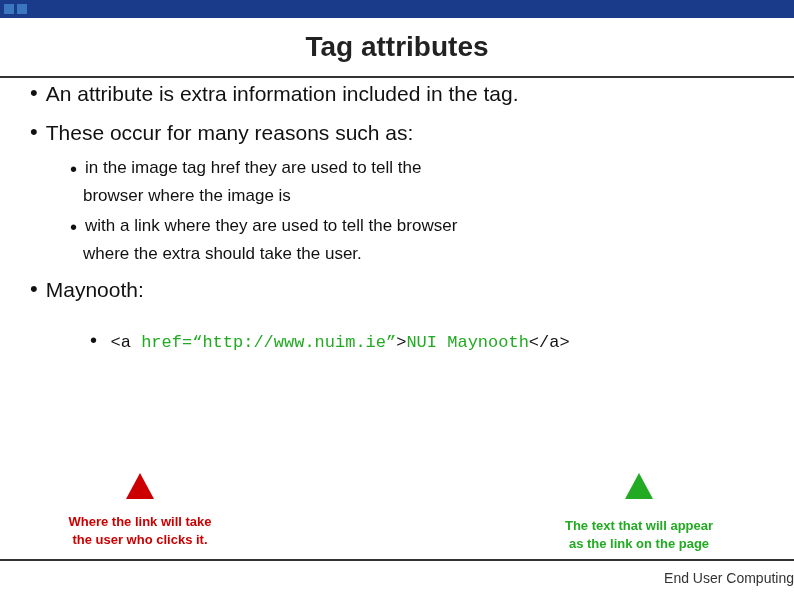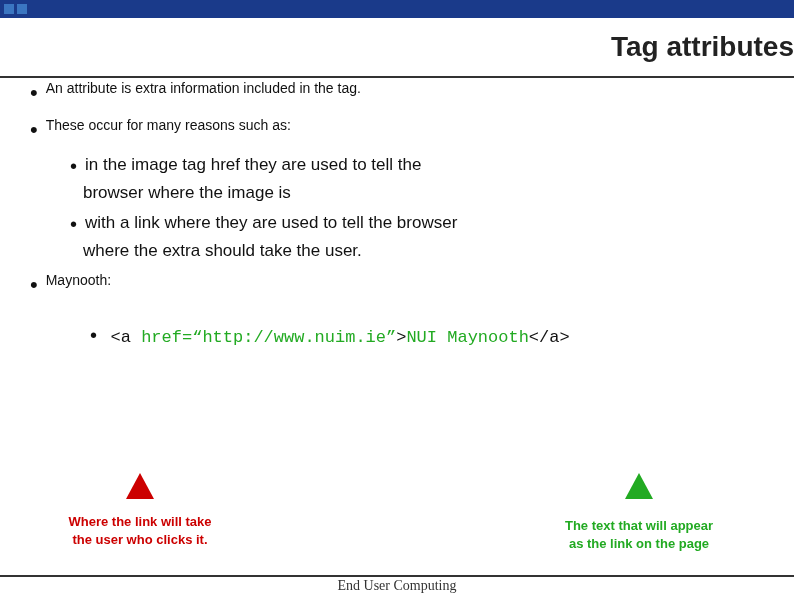--- a/index.html
+++ b/index.html
@@ -44,21 +44,21 @@
 
     
     .title-area {
       position: absolute;
       top: 18px;
       left: 0;
       width: 100%;
       height: 60px;
       display: flex;
       align-items: center;
-      justify-content: flex-end;
+      justify-content: center;
       border-bottom: 2px solid #333;
     }
 
     .title-text {
       font-size: 28px;
       font-weight: bold;
       color: #222;
     }
 
     
@@ -80,21 +80,21 @@
     }
 
     .bullet-dot {
       font-size: 22px;
       margin-right: 8px;
       line-height: 1.4;
       color: #111;
     }
 
     .bullet-text {
-      font-size: 14px;
+      font-size: 21px;
       line-height: 1.55;
     }
 
     .sub-bullet {
       margin-left: 40px;
       margin-bottom: 4px;
     }
 
     .sub-bullet-inner {
       display: flex;
@@ -190,26 +190,25 @@
       text-align: center;
       line-height: 1.4;
     }
 
     
     .footer {
       position: absolute;
       bottom: 0;
       left: 0;
       right: 0;
-      height: 20px;
+      height: 36px;
       border-top: 2px solid #333;
       display: flex;
       align-items: center;
-      justify-content: center;
-      font-family: Liberation Serif, serif;
+      justify-content: flex-end;
     }
 
     .footer-text {
       font-size: 14px;
       color: #333;
     }
 
     .indent-continuation {
       margin-left: 13px;
       font-size: 17px;

